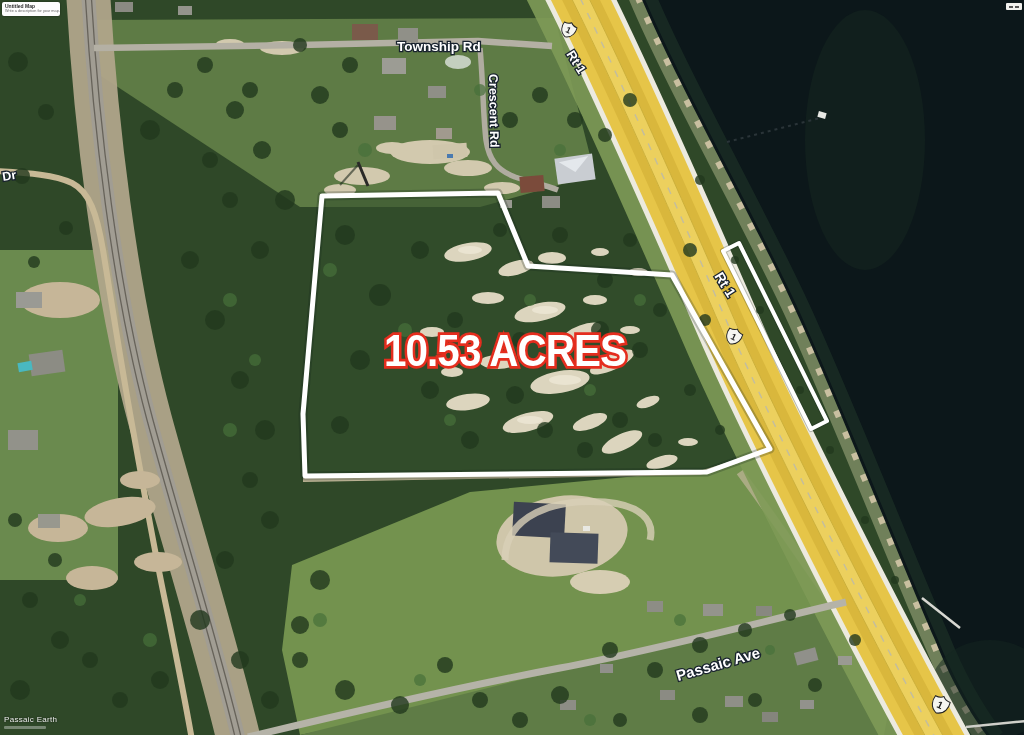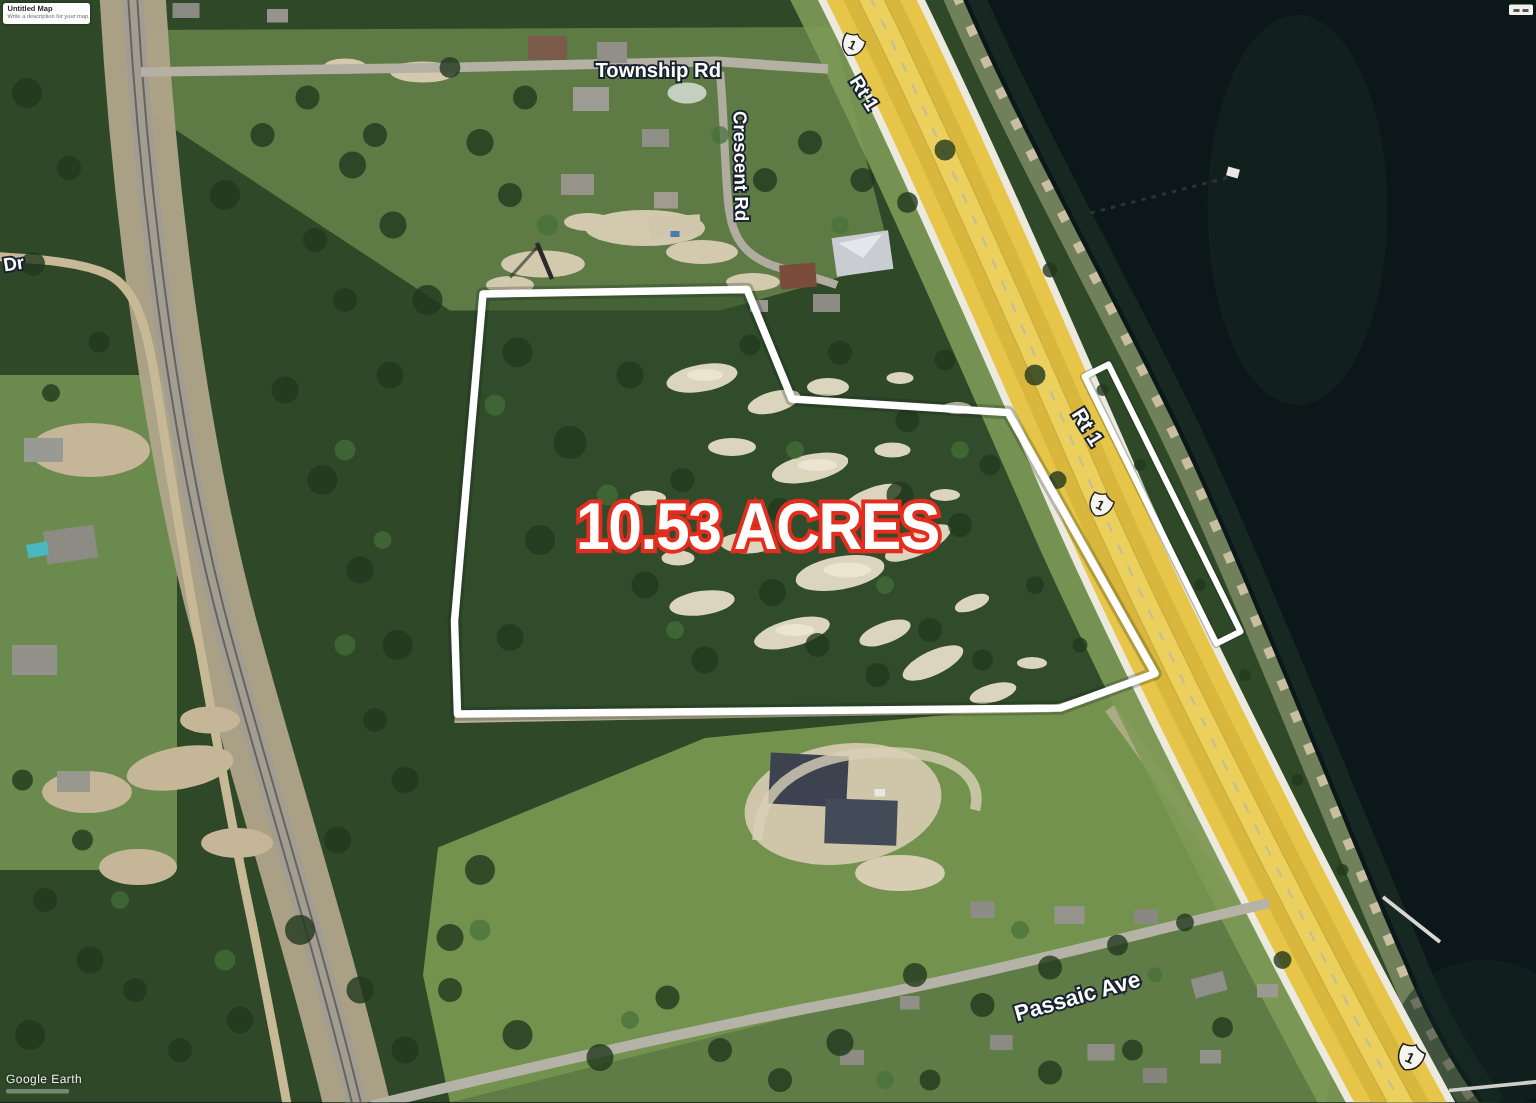--- a/index.html
+++ b/index.html
@@ -342,16 +342,16 @@
     <div class="t">Untitled Map</div>
     <div class="s">Write a description for your map.</div>
   </div>
 
   <div class="corner-chip">
     <i></i>
       <i></i>
   </div>
 
   <div class="watermark">
-    <div class="ge">Google Earth</div>
+    <div class="ge">Passaic Earth</div>
     <div class="attr"></div>
   </div>
 </div>
 
 </body></html>

